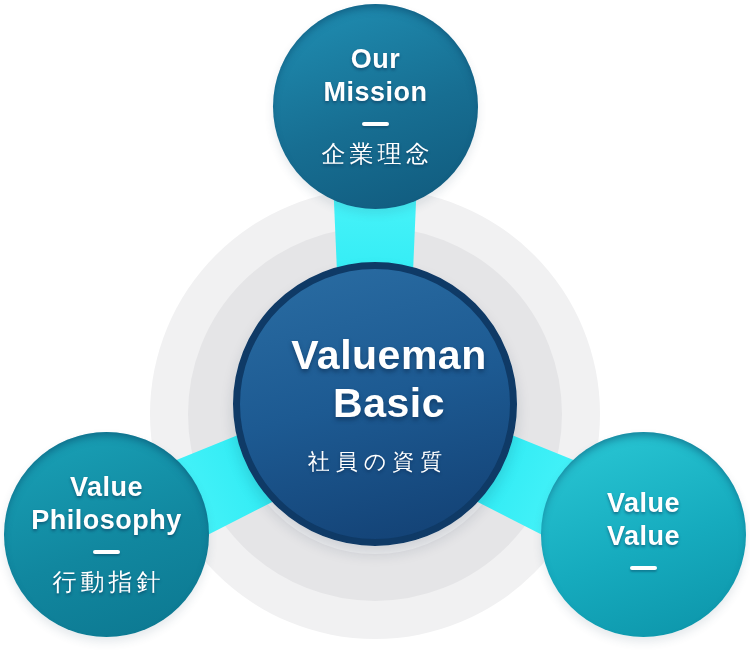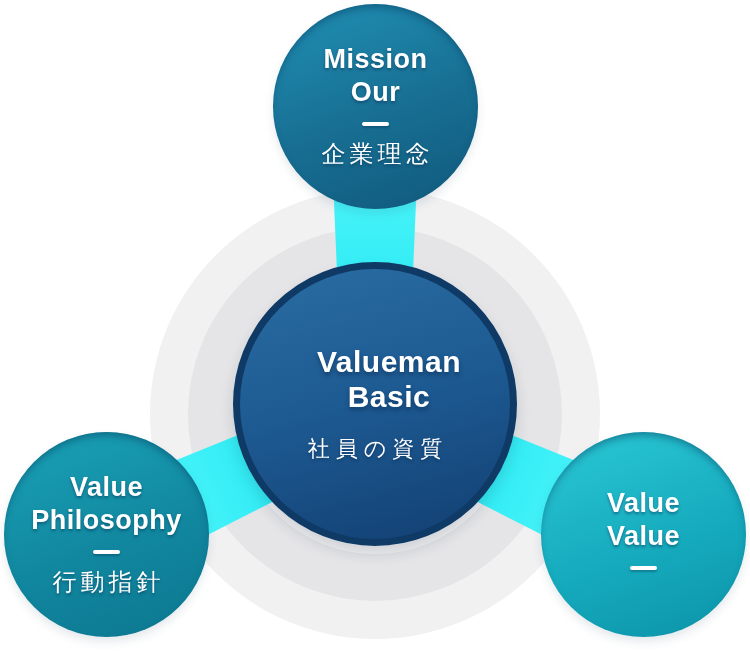--- a/index.html
+++ b/index.html
@@ -76,21 +76,21 @@
 
   
   .ttl {
     font-weight: bold;
     font-size: 27px;
     line-height: 1.22;
     letter-spacing: 0.5px;
     text-shadow: 0 2px 3px rgba(8, 35, 70, 0.45);
   }
   .center-node .ttl {
-    font-size: 30px;
+    font-size: 41px;
     line-height: 1.18;
     text-shadow: 0 3px 4px rgba(8, 35, 70, 0.5);
     margin-left: 28px;
   }
   .ttl span { display: block; }
   .sep {
     width: 27px; height: 4px;
     border-radius: 2px;
     background: #ffffff;
     margin: 13px auto 12px;
@@ -126,22 +126,22 @@
   <div class="node center-node">
     <div class="ttl">
       <span>Valueman</span>
       <span>Basic</span>
     </div>
     <div class="jp">社員の資質</div>
   </div>
 
   <div class="node sat sat-top">
     <div class="ttl">
+      <span>Our</span>
       <span>Mission</span>
-      <span>Our</span>
     </div>
     <div class="sep"></div>
     <div class="jp">企業理念</div>
   </div>
 
   <div class="node sat sat-left">
     <div class="ttl">
       <span>Value</span>
       <span>Philosophy</span>
     </div>

